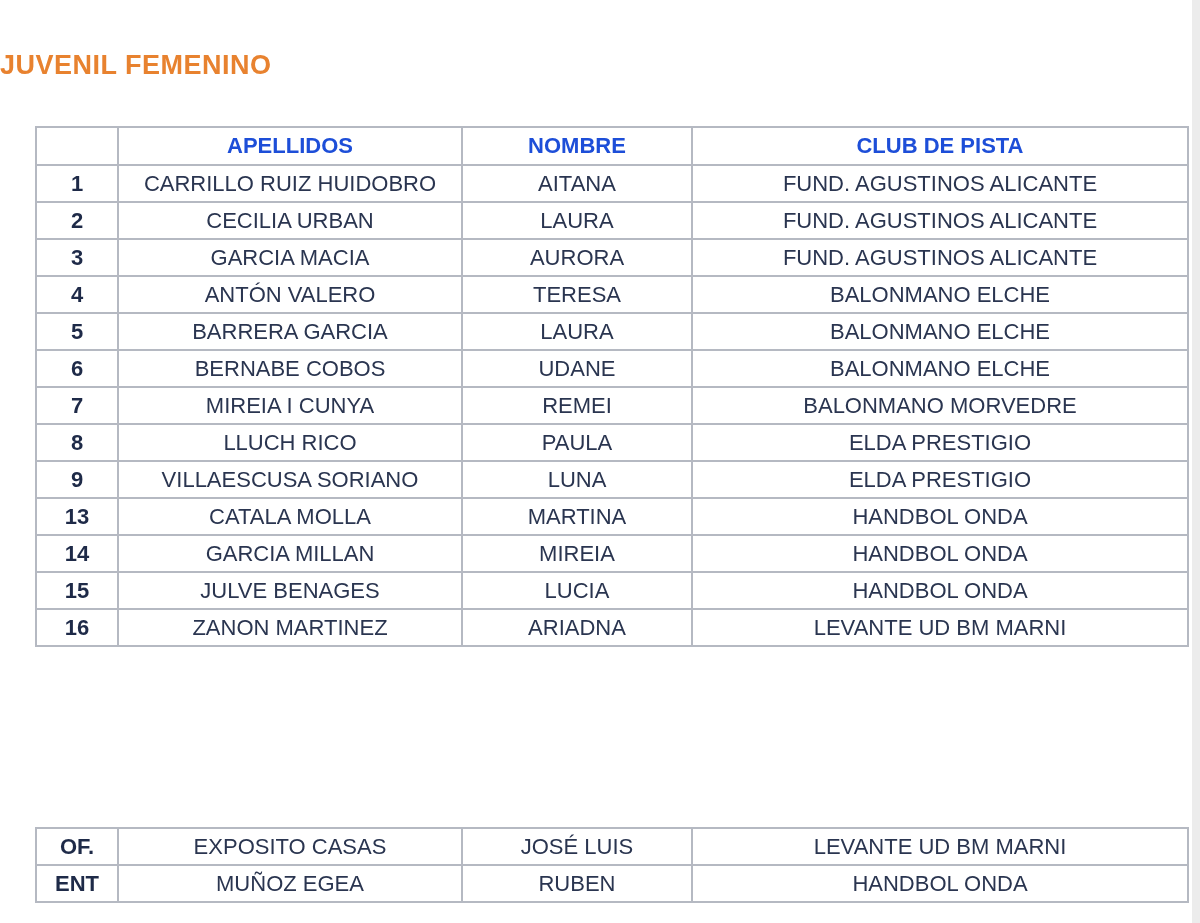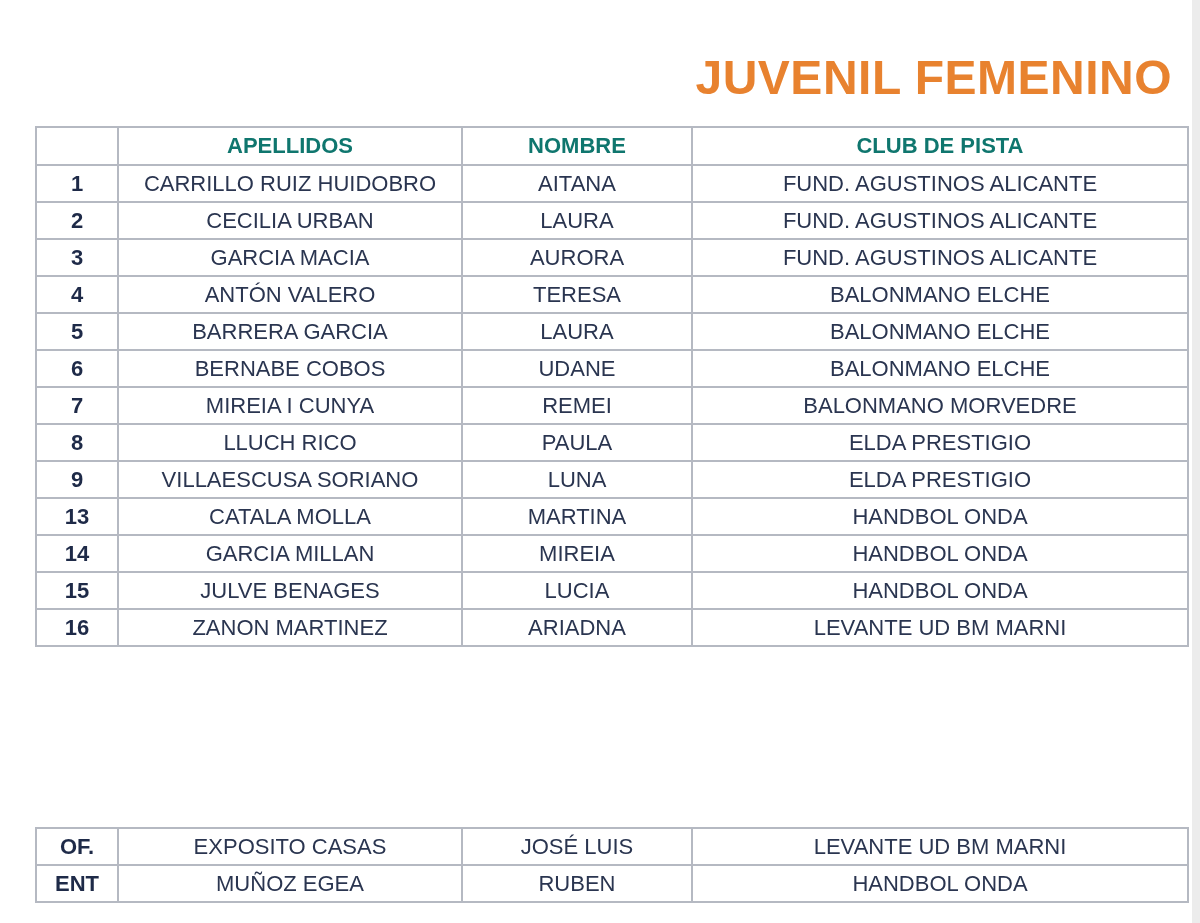--- a/index.html
+++ b/index.html
@@ -2,31 +2,31 @@
 <html><head>
 <meta charset="utf-8">
 <style>
   html, body { margin:0; padding:0; }
   body {
     width:1200px; height:923px; background:#ffffff; position:relative; overflow:hidden;
     font-family: "Liberation Sans", "DejaVu Sans", sans-serif;
   }
   .edge { position:absolute; right:0; top:0; width:8px; height:923px; background:#ececec; }
   .title {
-    position:absolute; left:0; width:1172px; top:50px; text-align:right;
-    font-size:48px; font-weight:bold; color:#e8822f; letter-spacing:0.5px;
+    position:absolute; left:0; width:1172px; top:50px; text-align:left;
+    font-size:27px; font-weight:bold; color:#e8822f; letter-spacing:0.5px;
   }
   table { position:absolute; border-collapse:collapse; table-layout:fixed; }
   .t1 { left:35px; top:126px; width:1152px; }
   .t2 { left:35px; top:827px; width:1152px; }
   td, th {
     border:2px solid #b5b9c2; height:35px; padding:0; text-align:center;
     font-size:22px; color:#2a3550; white-space:nowrap; overflow:hidden;
   }
-  th { font-weight:bold; color:#0f766e; height:36px; }
+  th { font-weight:bold; color:#1d4ed8; height:36px; }
   td.num { font-weight:bold; color:#1e2a48; }
   col.c0 { width:82px; } col.c1 { width:344px; } col.c2 { width:230px; } col.c3 { width:496px; }
 </style>
 </head>
 <body>
 
 <div class="edge"></div>
 <div class="title">JUVENIL FEMENINO</div>
 
 <table class="t1">

